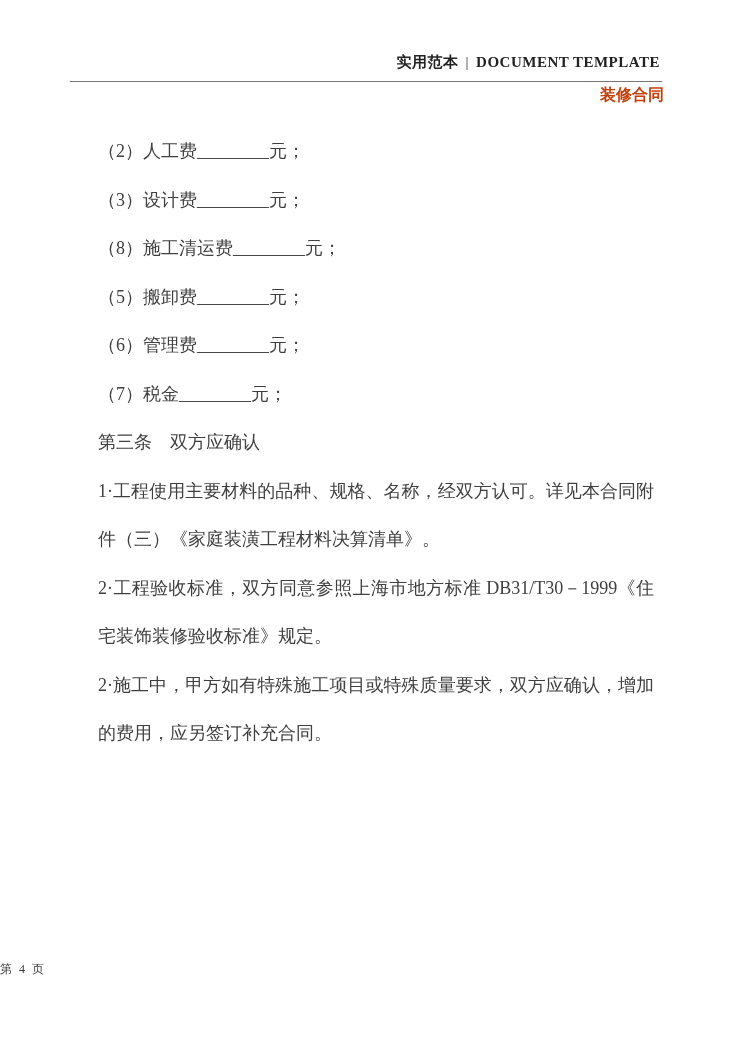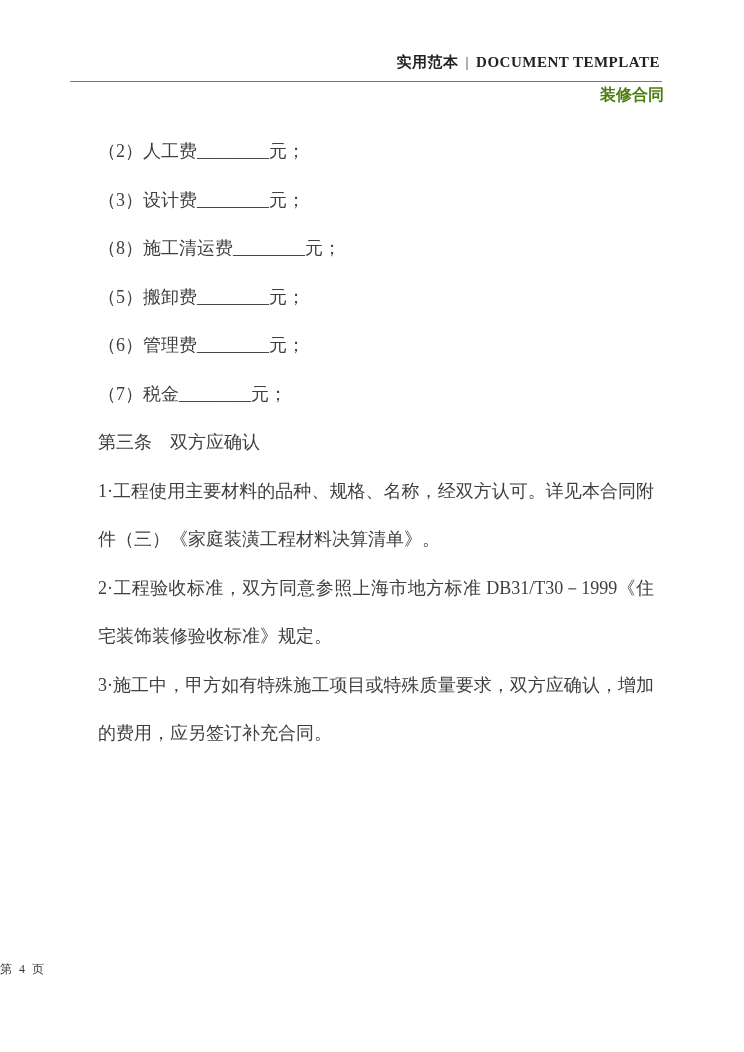--- a/index.html
+++ b/index.html
@@ -38,21 +38,21 @@
     margin: 9px 82px 0 70px;
     border-top: 1px solid #777777;
     height: 0;
   }
   .doc-title {
     text-align: right;
     margin-right: 80px;
     margin-top: 3px;
     font-size: 16px;
     font-weight: bold;
-    color: #4d7c0f;
+    color: #c2410c;
     line-height: 20px;
   }
   
   .doc-body {
     margin: 22px 90px 0 98px;
     width: 556px;
     font-size: 18px;
     line-height: 48.5px;
   }
   .doc-body p {
@@ -100,20 +100,20 @@
     <p class="fee-line">（3）设计费________元；</p>
     <p class="fee-line">（8）施工清运费________元；</p>
     <p class="fee-line">（5）搬卸费________元；</p>
     <p class="fee-line">（6）管理费________元；</p>
     <p class="fee-line">（7）税金________元；</p>
 
     <p class="section-heading">第三条　双方应确认</p>
 
     <p class="clause">1·工程使用主要材料的品种、规格、名称，经双方认可。详见本合同附件（三）《家庭装潢工程材料决算清单》。</p>
     <p class="clause">2·工程验收标准，双方同意参照上海市地方标准 DB31/T30－1999《住宅装饰装修验收标准》规定。</p>
-    <p class="clause">3·施工中，甲方如有特殊施工项目或特殊质量要求，双方应确认，增加的费用，应另签订补充合同。</p>
+    <p class="clause">2·施工中，甲方如有特殊施工项目或特殊质量要求，双方应确认，增加的费用，应另签订补充合同。</p>
   </main>
 
   <footer class="doc-footer">
     <span>第 4 页</span>
   </footer>
 
 </div>
 
 </body></html>

